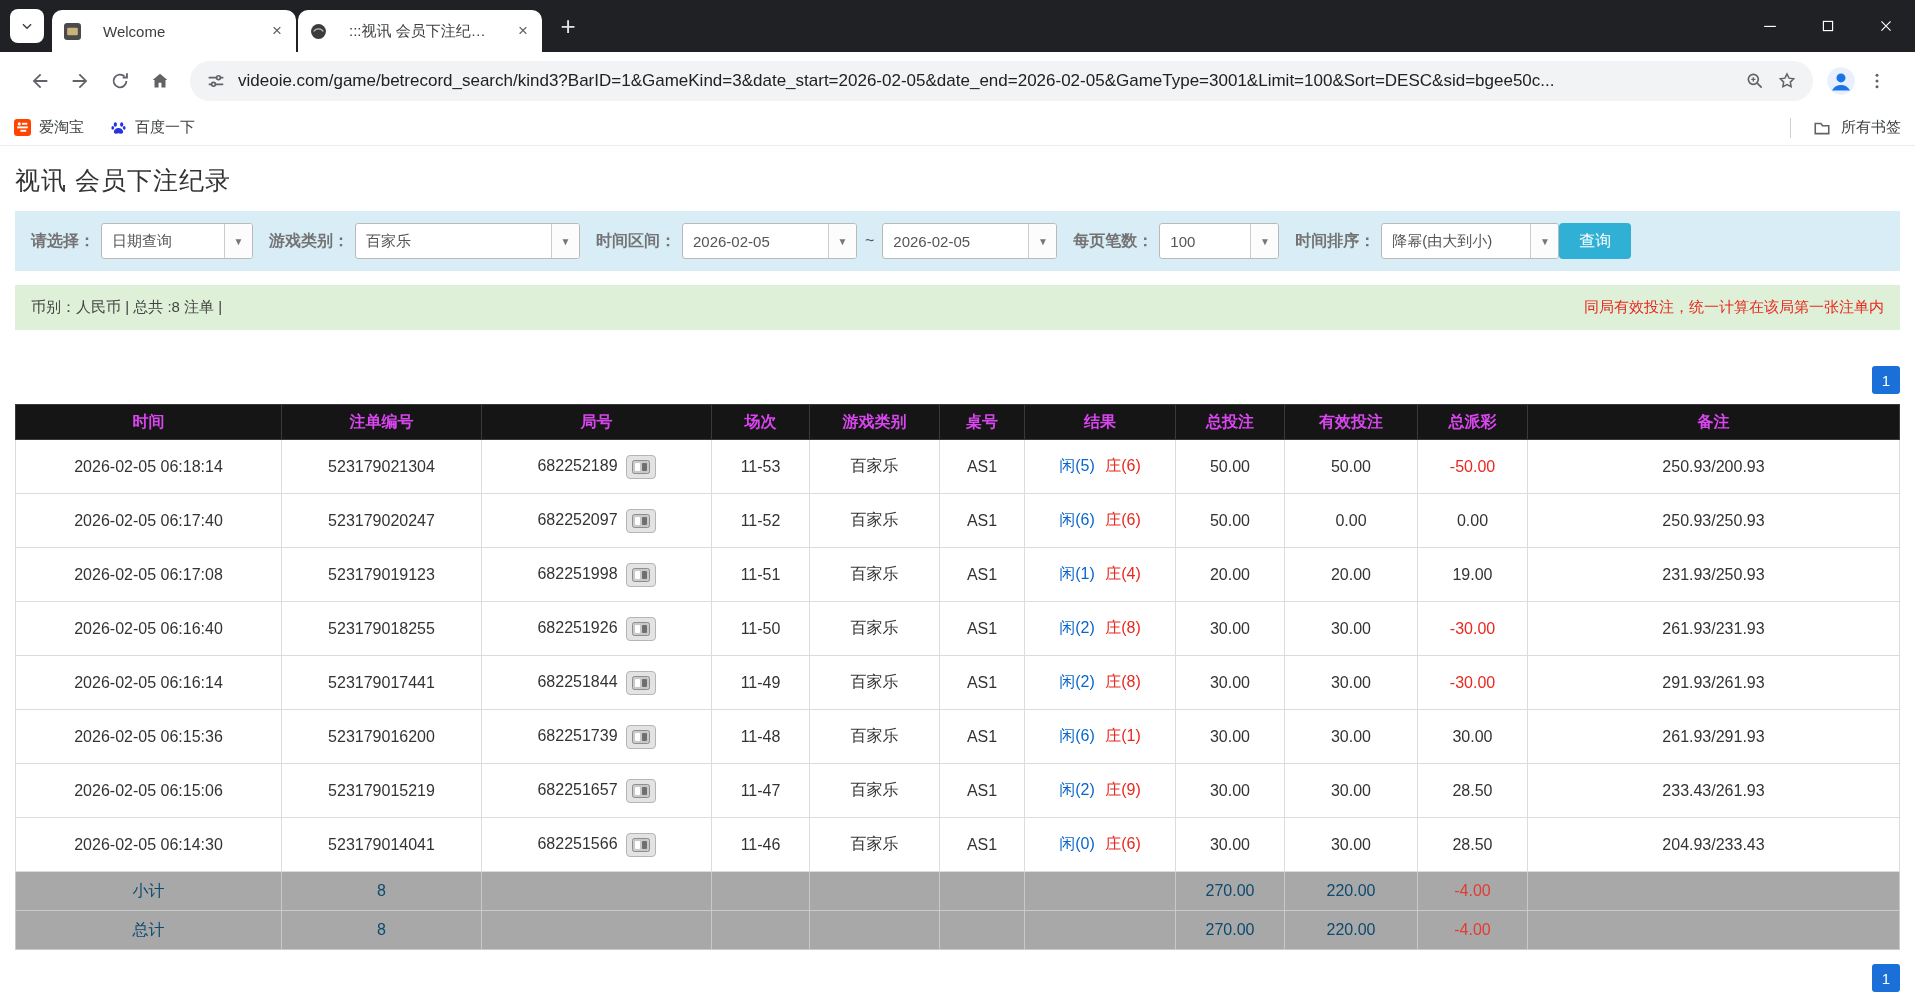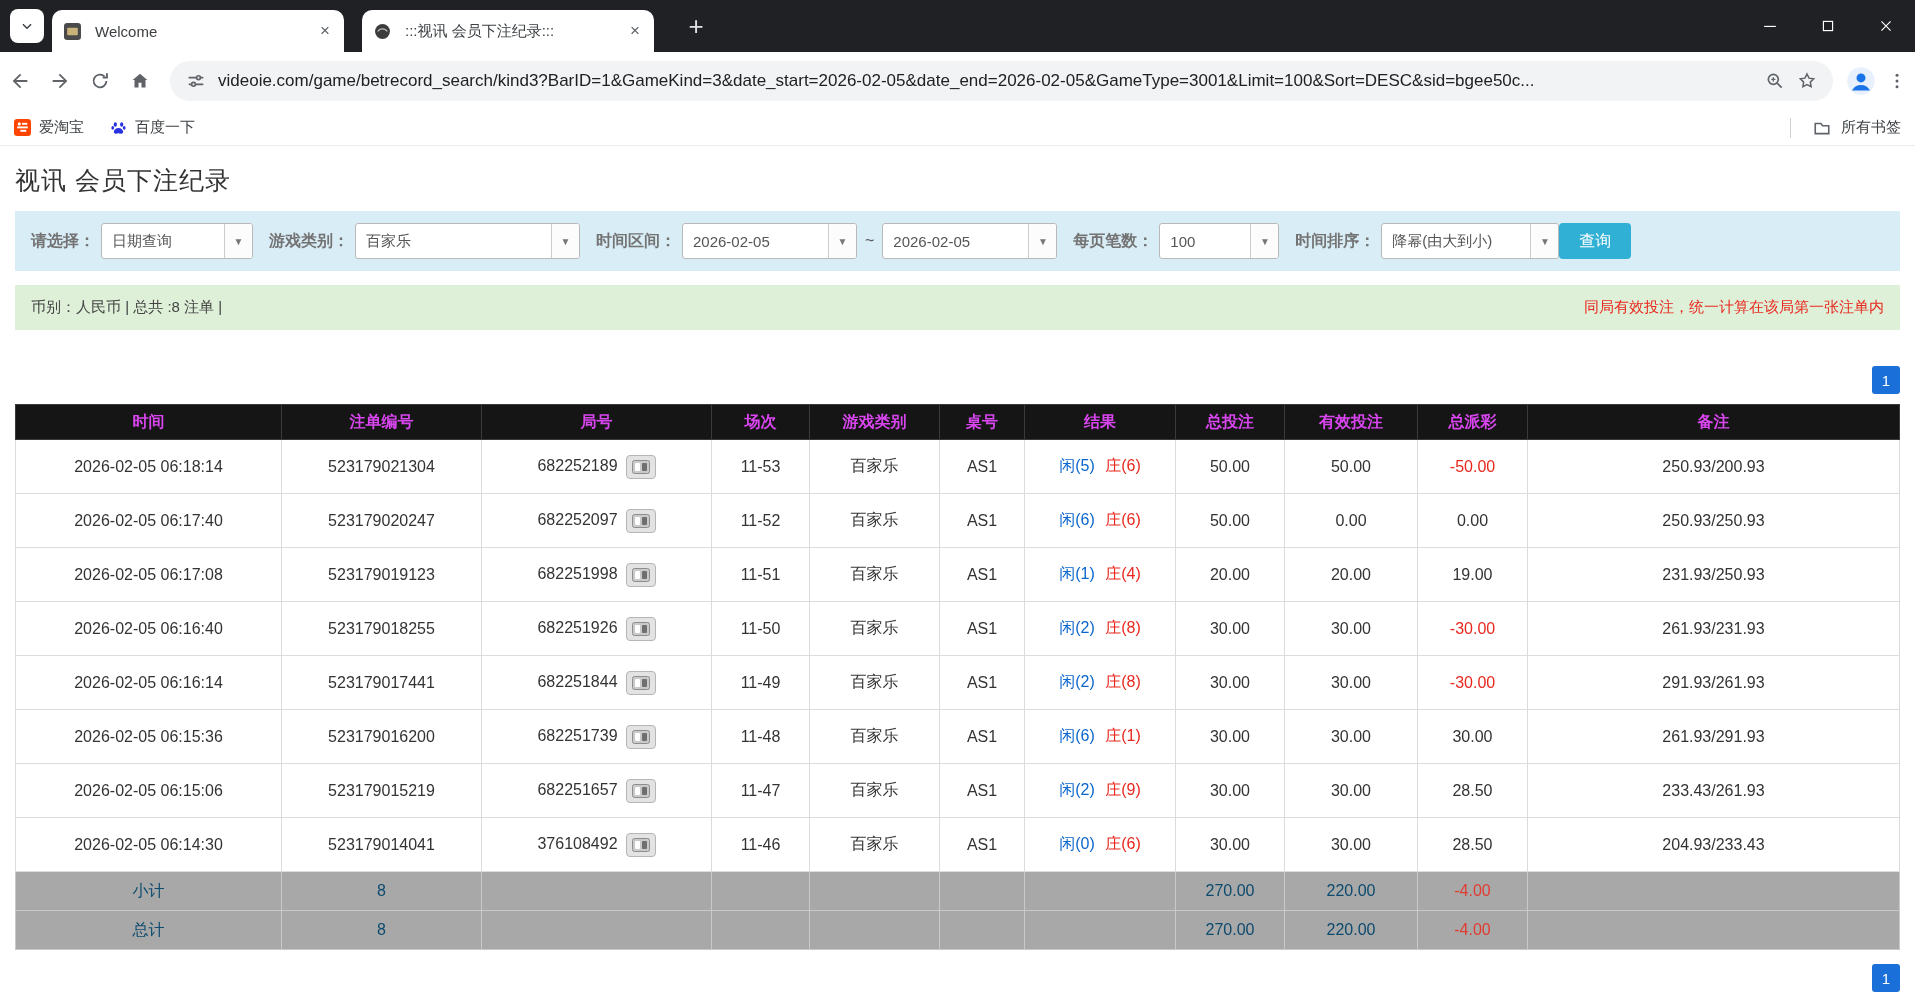--- a/index.html
+++ b/index.html
@@ -13,31 +13,31 @@
     --summary-row-bg:#a8a8a8;
   }
   *{box-sizing:border-box;margin:0;padding:0;}
   html,body{width:1915px;height:1000px;overflow:hidden;background:#fff;
     font-family:"Liberation Sans","DejaVu Sans",sans-serif;color:#333;}
 
   
   .tabstrip{height:52px;background:#202124;display:flex;align-items:center;}
   .tab-search-btn{width:34px;height:34px;margin:0 8px 0 10px;border:none;border-radius:8px;
     background:#fff;color:#3c4043;display:flex;align-items:center;justify-content:center;cursor:pointer;}
-  .tab{width:292px;height:42px;align-self:flex-end;background:#fff;border-radius:10px 10px 0 0;
-    display:flex;align-items:center;gap:14px;padding:0 8px 0 12px;margin-right:18px;cursor:pointer;}
+  .tab{width:244px;height:42px;align-self:flex-end;background:#fff;border-radius:10px 10px 0 0;
+    display:flex;align-items:center;gap:22px;padding:0 8px 0 12px;margin-right:2px;cursor:pointer;}
   .tab-title{flex:1;font-size:15px;color:#3c4043;white-space:nowrap;overflow:hidden;text-overflow:ellipsis;}
   .tab-close{width:22px;height:22px;border-radius:50%;display:flex;align-items:center;justify-content:center;
     color:#5f6368;font-size:17px;cursor:pointer;}
   .new-tab-btn{width:36px;height:36px;border:none;background:transparent;color:#dfe1e5;font-size:26px;
     line-height:1;margin-left:6px;cursor:pointer;}
   .win-controls{margin-left:auto;display:flex;height:100%;}
   .win-btn{width:58px;height:100%;display:flex;align-items:center;justify-content:center;color:#fff;cursor:pointer;}
 
-  .navbar{height:58px;background:#fff;display:flex;align-items:center;padding:0 0;}
+  .navbar{height:58px;background:#fff;display:flex;align-items:center;padding:0 20px;}
   .nav-btn{width:40px;height:40px;border:none;background:transparent;border-radius:50%;color:#5f6368;
     display:flex;align-items:center;justify-content:center;cursor:pointer;flex:0 0 auto;}
   .omnibox{flex:1;height:40px;background:#f1f3f4;border-radius:20px;margin:0 10px;display:flex;
     align-items:center;padding:0 16px;gap:12px;min-width:0;cursor:text;}
   .omnibox .url-text{flex:1;font-size:17px;color:#202124;white-space:nowrap;overflow:hidden;text-overflow:ellipsis;}
   .omnibox .o-icon{color:#5f6368;display:flex;align-items:center;flex:0 0 auto;cursor:pointer;}
   .avatar-btn{width:36px;height:36px;border:none;background:transparent;display:flex;align-items:center;
     justify-content:center;cursor:pointer;flex:0 0 auto;}
   .kebab-btn{width:36px;height:36px;border:none;background:transparent;color:#5f6368;display:flex;
     align-items:center;justify-content:center;cursor:pointer;flex:0 0 auto;}
@@ -477,21 +477,21 @@
     </td>
     <td class="bet-link">30.00</td>
     <td>30.00</td>
     <td class="payout">28.50</td>
     <td>233.43/261.93</td>
   </tr>
         <tr>
     <td>2026-02-05 06:14:30</td>
     <td>523179014041</td>
     <td>
-      <span>376108492</span><span class="round-icon">
+      <span>682251566</span><span class="round-icon">
               <svg width="18" height="14" viewBox="0 0 18 14">
                 <rect x="0.5" y="0.5" width="17" height="13" rx="2" fill="#c9c9c9" stroke="#8e8e8e"></rect>
                 <rect x="3" y="3" width="5" height="8" rx="1" fill="#fff"></rect>
                 <rect x="10" y="3" width="5" height="8" rx="1" fill="#6f6f6f"></rect>
               </svg>
             </span>
     </td>
     <td>11-46</td>
     <td>百家乐</td>
     <td>AS1</td>

